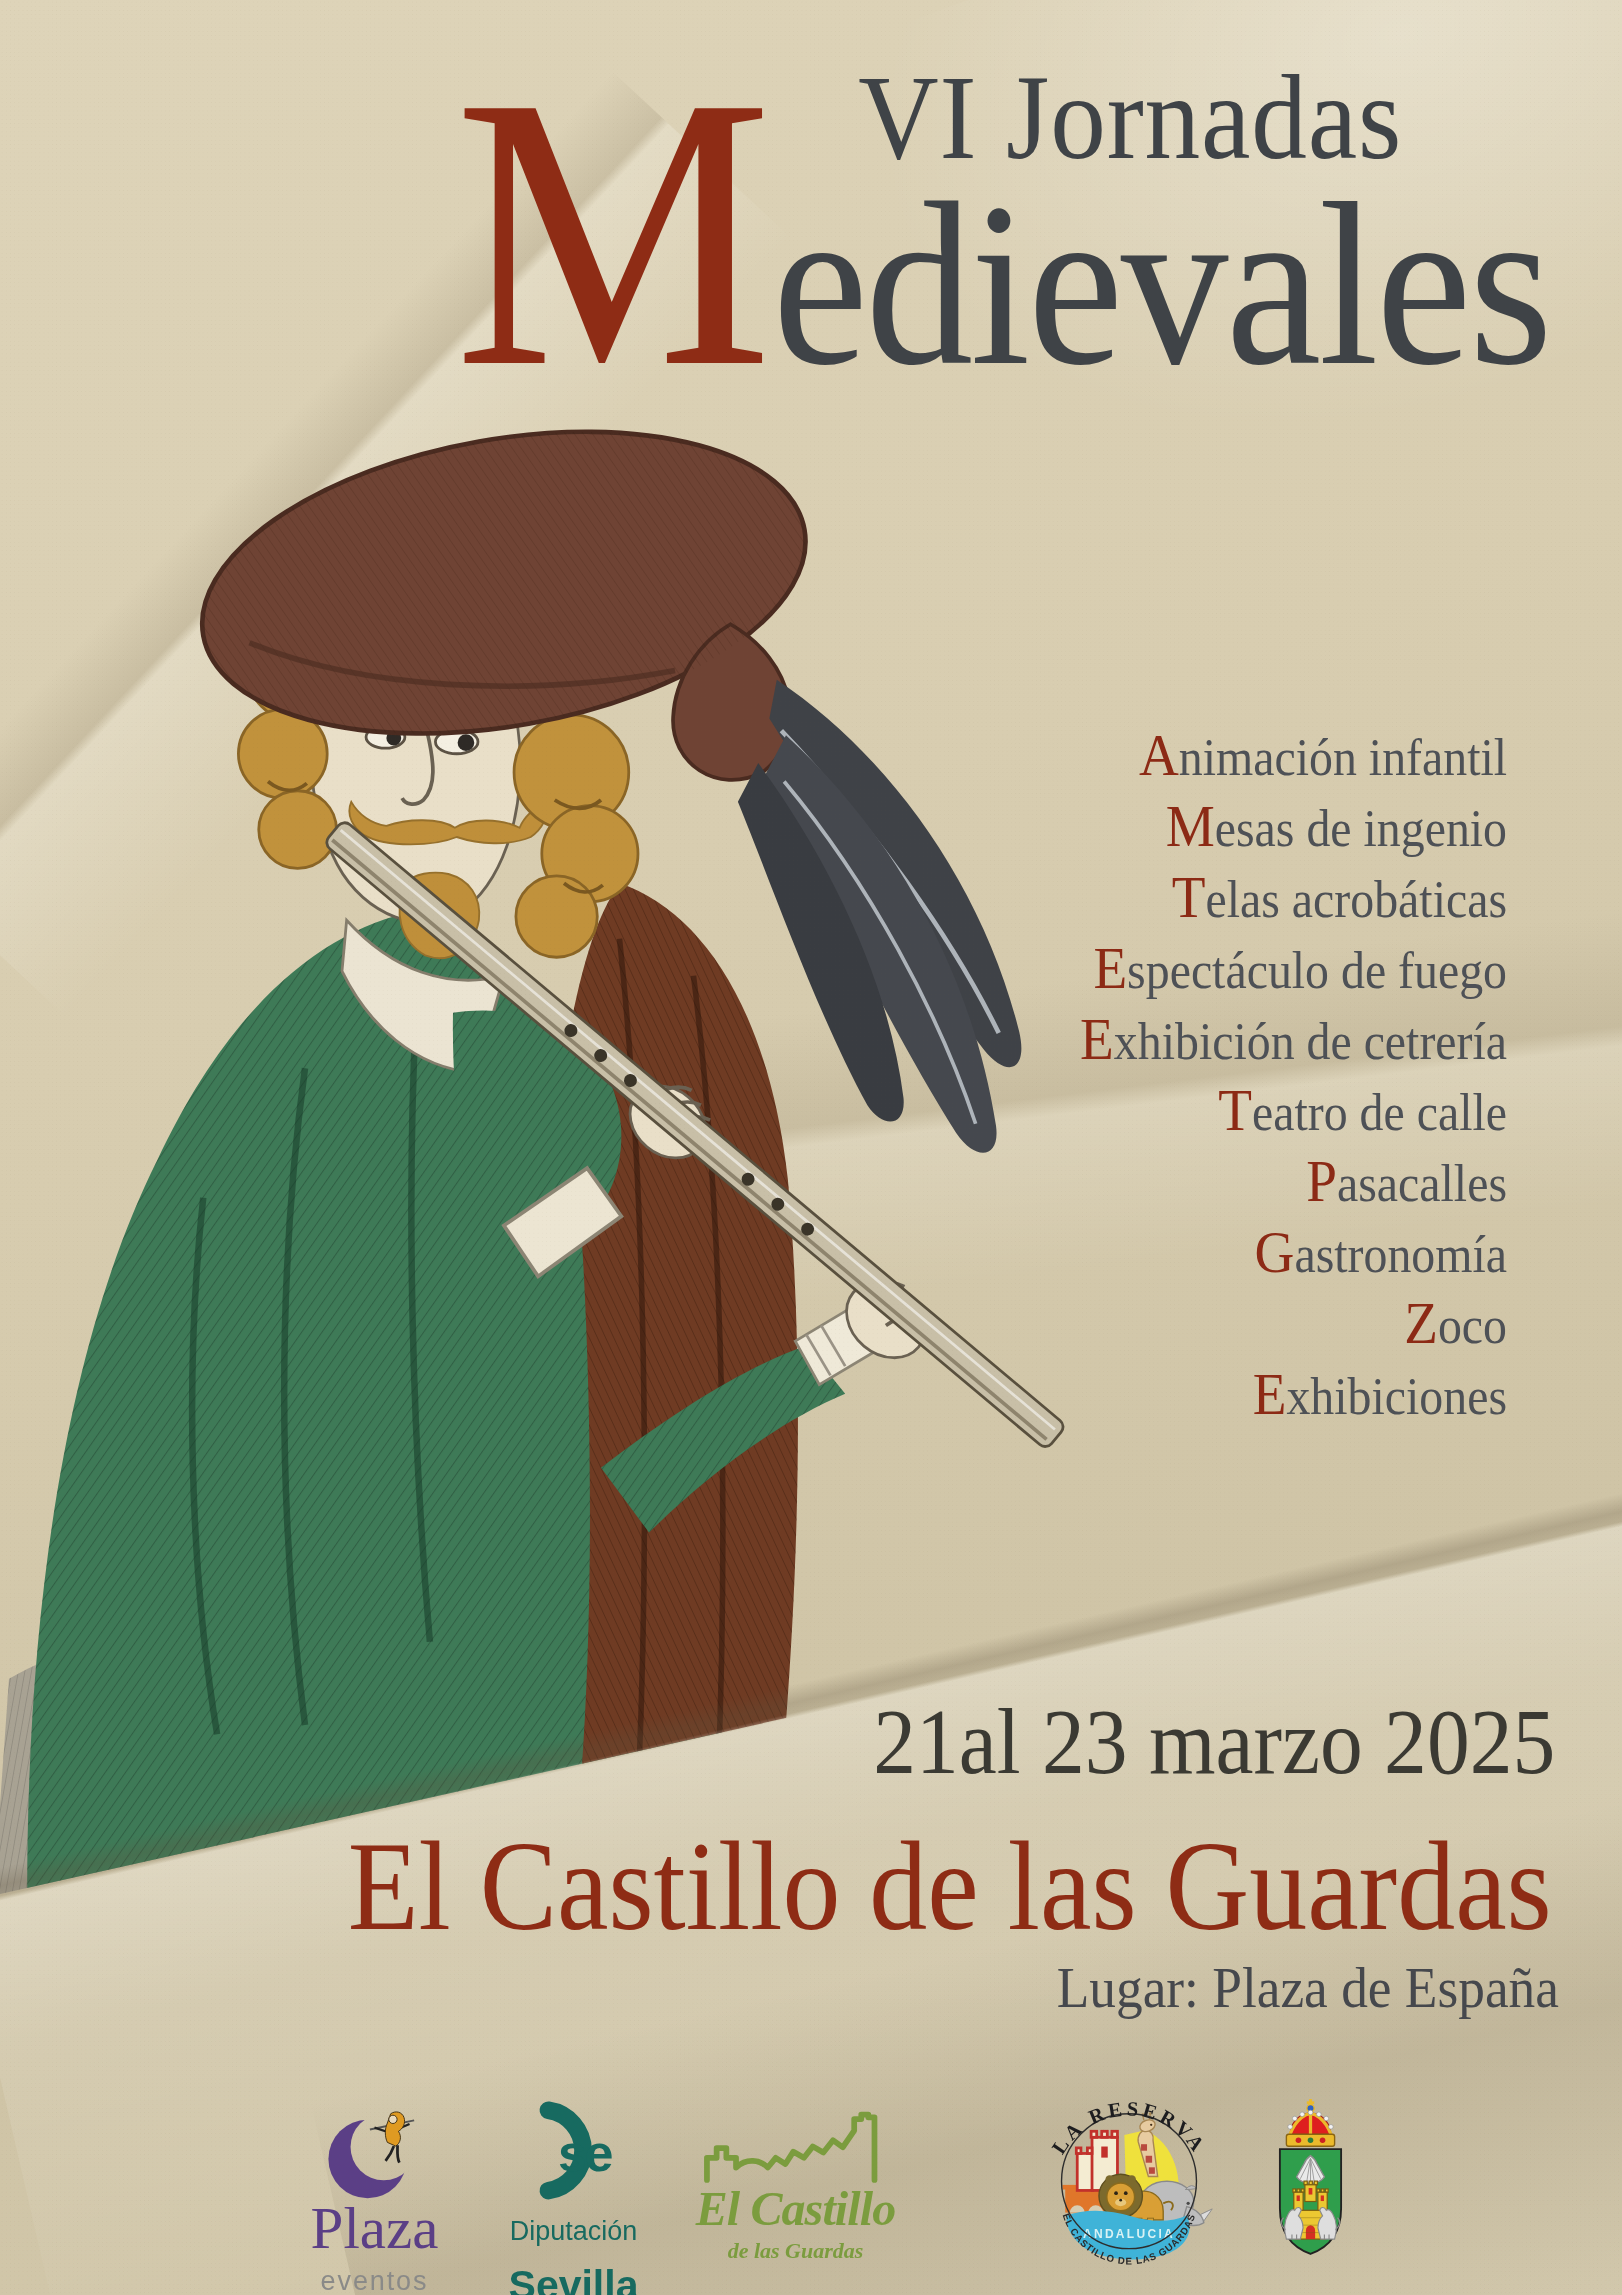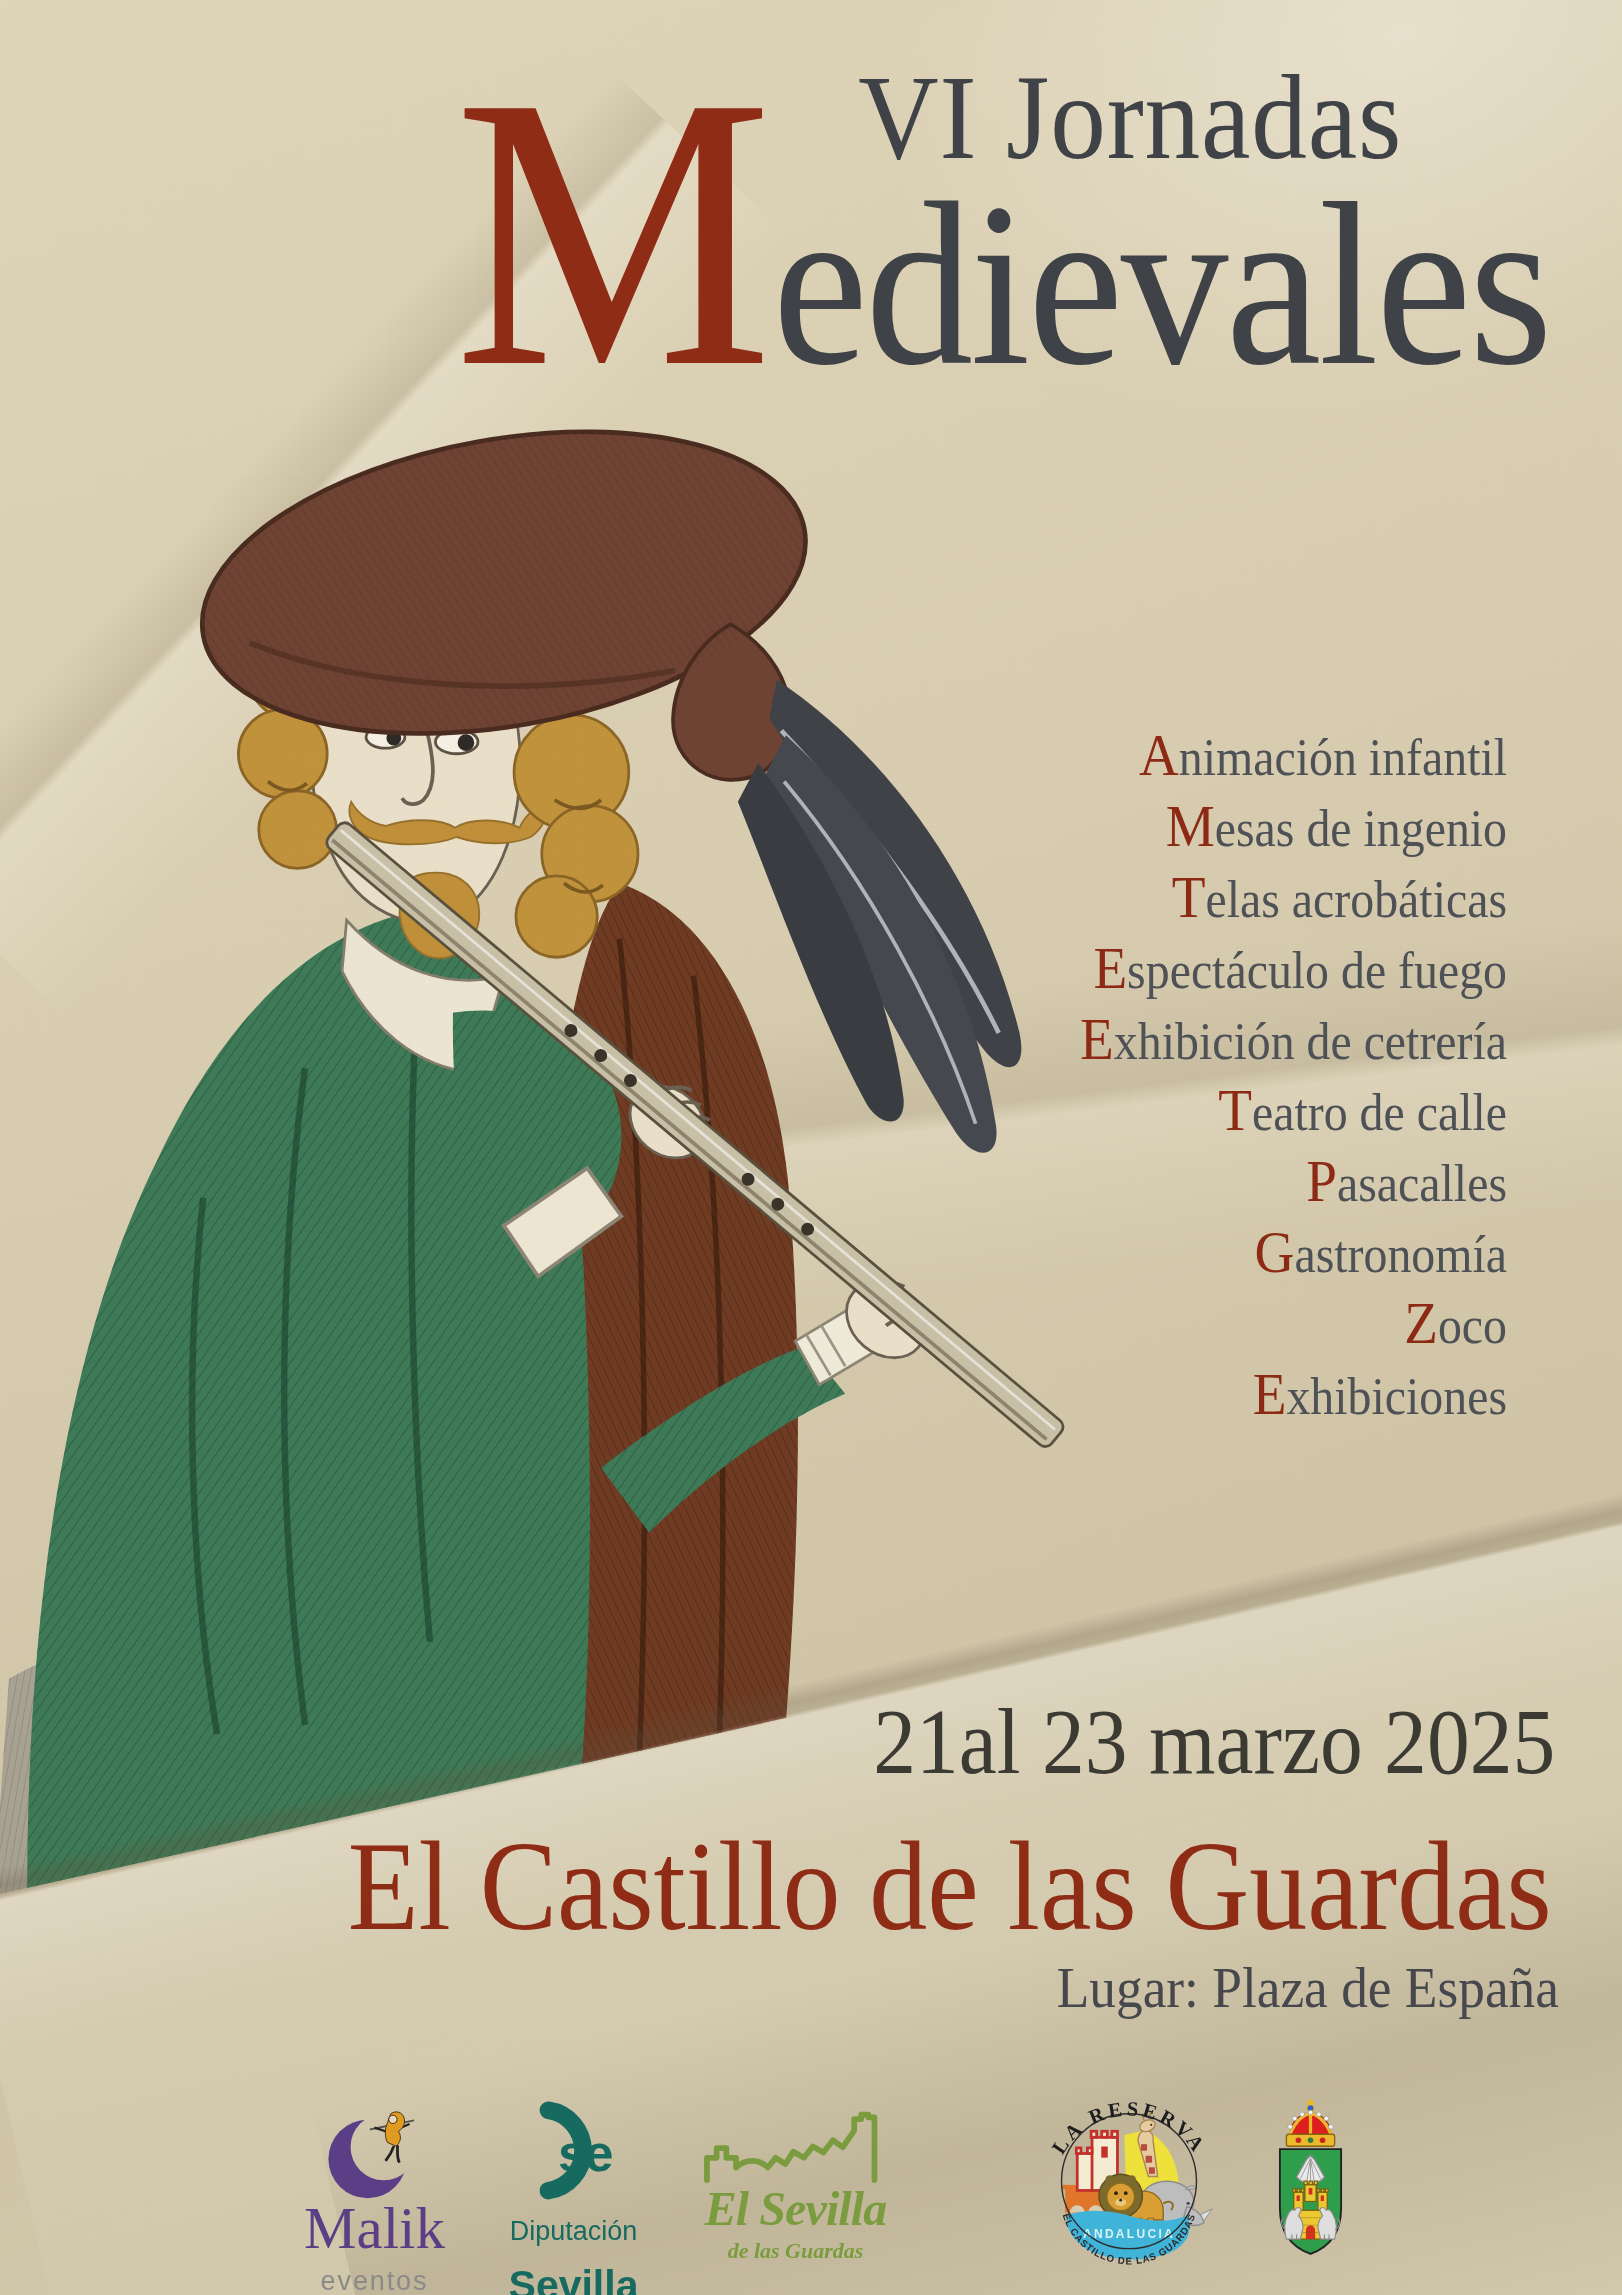--- a/index.html
+++ b/index.html
@@ -203,40 +203,40 @@
       <rect width="300" height="230" fill="#5b3f86" mask="url(#cresM)"></rect>
       <g>
         <line x1="140" y1="64" x2="236" y2="44" stroke="#555" stroke-width="4"></line>
         <line x1="180" y1="70" x2="150" y2="60" stroke="#222" stroke-width="5"></line>
         <line x1="198" y1="64" x2="226" y2="52" stroke="#222" stroke-width="5"></line>
         <path d="M 178,50 C 172,62 172,80 178,92 L 196,100 C 206,94 210,80 202,68 C 212,62 218,50 214,38 C 210,26 196,22 185,30 Z" fill="#df9a22" stroke="#3a2a10" stroke-width="2"></path>
         <circle cx="190" cy="42" r="9" fill="#e8d9bd" stroke="#3a2a10" stroke-width="2"></circle>
         <path d="M 192,100 C 188,112 182,122 174,132 M 200,98 C 200,112 198,124 204,136" stroke="#222" stroke-width="6" fill="none"></path>
       </g>
     </svg>
-    <div class="name">Malik</div>
+    <div class="name">Plaza</div>
     <div class="tag">eventos temáticos</div>
   </div>
 
   <div class="logo dse">
     <svg width="106" height="102" viewBox="0 0 240 220">
       <path d="M 62,20 A 92,92 0 0 1 62,202" stroke="#176a60" stroke-width="40" fill="none" stroke-linecap="round"></path>
       <text x="84" y="158" font-family="Liberation Sans, sans-serif" font-size="118" font-weight="bold" fill="#176a60" letter-spacing="-6">se</text>
     </svg>
     <div class="l1">Diputación</div>
     <div class="l2">Sevilla</div>
     <div class="rule"></div>
 
   </div>
 
   <div class="logo castillo">
     <svg width="194" height="81" viewBox="0 0 440 180">
       <path d="M 18,168 L 18,118 L 40,118 L 40,96 L 62,96 L 62,118 L 84,118 L 84,140 C 108,118 138,122 156,140 L 174,118 L 196,132 L 214,104 L 238,118 L 258,92 L 282,106 L 304,78 L 326,94 L 352,56 L 352,30 L 368,30 L 368,20 L 384,20 L 384,26 L 398,26 L 398,168" fill="none" stroke="#7b9c3e" stroke-width="13" stroke-linejoin="round" stroke-linecap="round"></path>
     </svg>
-    <div class="l1">El Sevilla</div>
+    <div class="l1">El Castillo</div>
     <div class="l2">de las Guardas</div>
   </div>
 
   <div class="logo reserva">
     <svg width="176" height="171" viewBox="0 0 380 370">
       <defs>
         <path id="arcT" d="M 28,200 A 162,162 0 0 1 352,200"></path>
         <path id="arcB" d="M 40,210 A 150,150 0 0 0 340,210"></path>
       </defs>
       <path d="M 225,70 C 287,95 312,180 290,245 L 185,250 L 180,80 Z" fill="#efe13c"></path>

